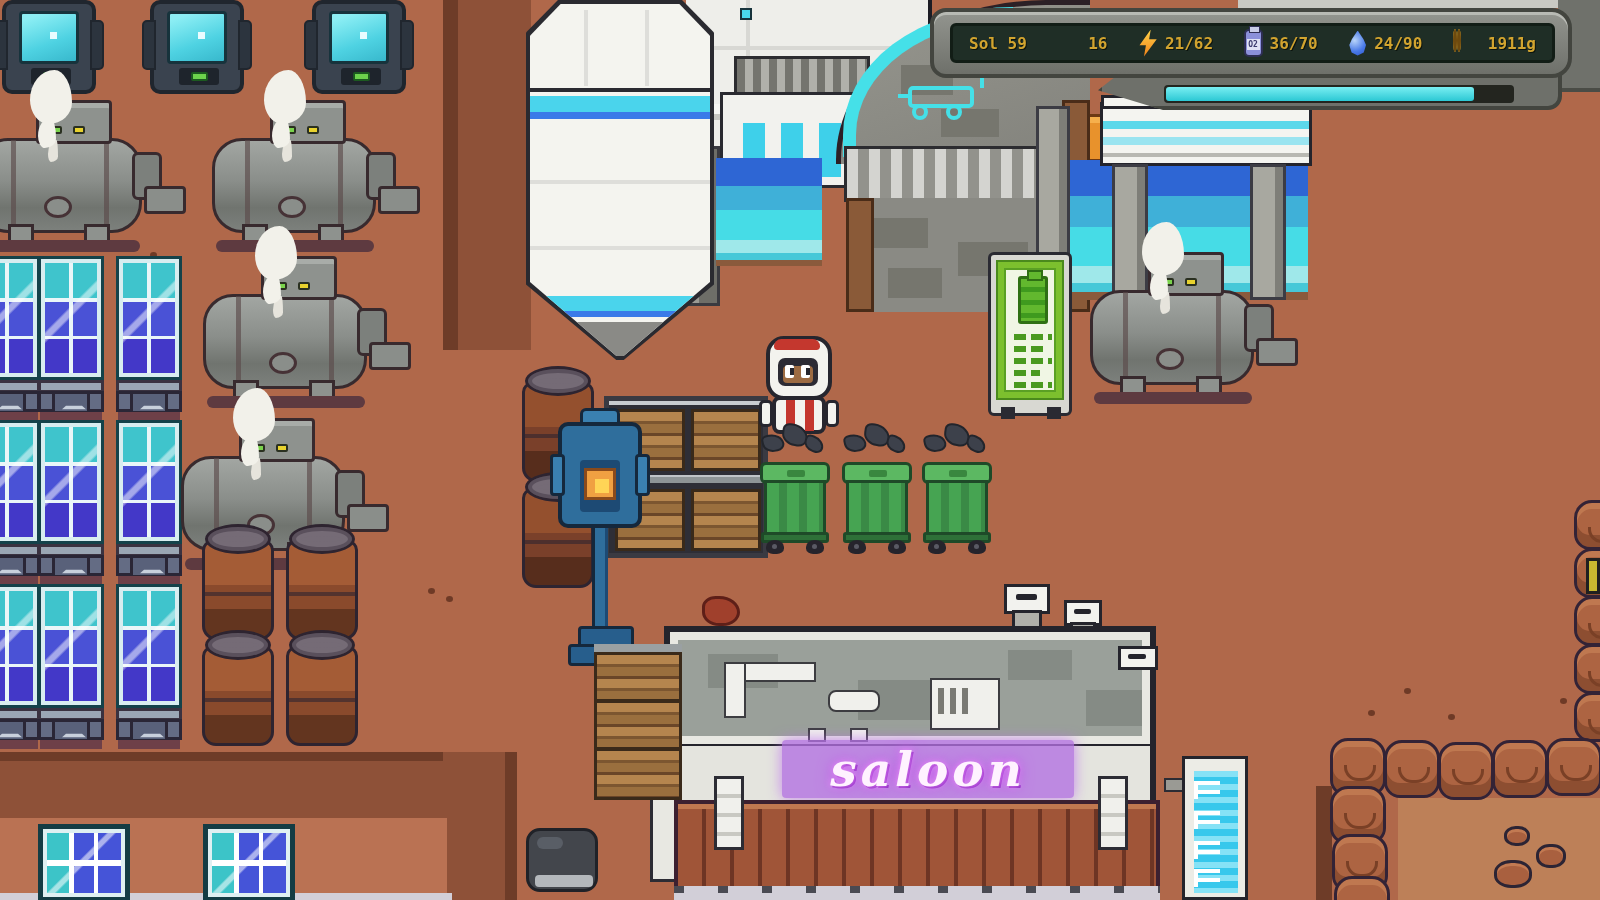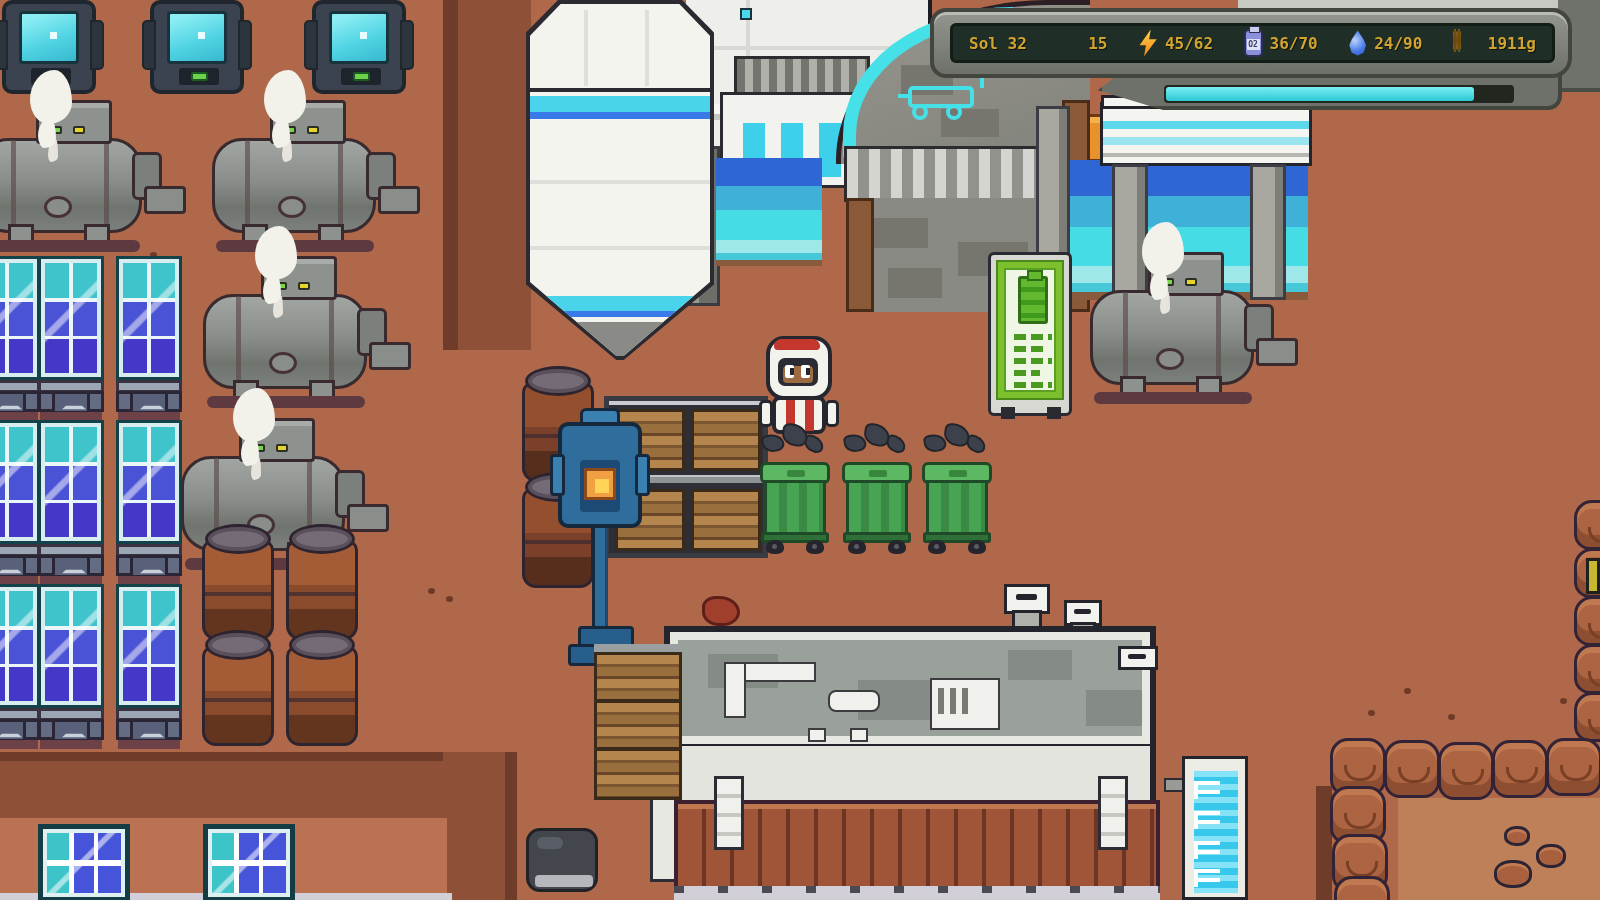--- a/index.html
+++ b/index.html
@@ -604,20 +604,23 @@
         <div class="whitebox" style="left:130px;top:88px;width:18px;height:14px;"></div>
         <div class="whitebox" style="left:172px;top:88px;width:18px;height:14px;"></div>
       </div>
       <div class="cap" style="left:448px;top:14px;width:40px;height:24px;"></div>
     </div>
     <div class="wallw" style="left:144px;top:186px;width:492px;height:62px;"></div>
     <div style="position:absolute;left:130px;top:182px;width:28px;height:140px;background:#e8e8e2;border:3px solid #2c2c34;"></div>
     <div class="crate" style="left:74px;top:92px;width:88px;height:50px;box-shadow:0 -8px 0 #9aa0a2;"></div>
     <div class="crate" style="left:74px;top:140px;width:88px;height:50px;"></div>
     <div class="crate" style="left:74px;top:188px;width:88px;height:52px;"></div>
+    <div class="neon-wrap" style="left:262px;top:180px;width:292px;height:58px;">
+      <span class="neon-text">saloon</span>
+    </div>
     <div class="porch" style="left:154px;top:240px;width:486px;height:92px;"></div>
     <div class="dashstrip" style="left:154px;top:326px;width:486px;height:14px;"></div>
     <div class="wpillar" style="left:194px;top:216px;width:30px;height:74px;"></div>
     <div class="wpillar" style="left:578px;top:216px;width:30px;height:74px;"></div>
     <div style="position:absolute;left:644px;top:218px;width:20px;height:14px;background:#9a9a94;border:2px solid #2c2c34;"></div>
     <div class="vsign" style="left:662px;top:196px;width:66px;height:144px;">
       <div class="vsign-in" style="left:9px;top:12px;width:44px;height:122px;"></div>
       <div class="glyph" style="top:22px;"></div>
       <div class="glyph" style="top:52px;"></div>
       <div class="glyph" style="top:82px;"></div>
@@ -649,28 +652,28 @@
 
   <div style="left:1238px;top:0;width:362px;height:8px;background:#c9c9c3;z-index:51;"></div>
   <div style="left:1558px;top:0;width:42px;height:92px;background:#6f716b;border-bottom:4px solid #4a4c46;z-index:51;"></div>
   <div id="hud-progress">
     <div id="hud-track">
       <div id="hud-fill" style="width: 88%;"></div>
     </div>
   </div>
   <div id="hud-panel">
     <div id="hud-screen">
-      <span class="gold">Sol 32</span>
+      <span class="gold">Sol 59</span>
       <span class="res">
         <span class="ic ic-colonist"><i class="wl"></i><i class="wr"></i><i class="hd"></i><i class="bd"></i></span>
-        <span class="gold">15</span>
+        <span class="gold">16</span>
       </span>
       <span class="res">
         <span class="ic ic-bolt"></span>
-        <span class="gold">45/62</span>
+        <span class="gold">21/62</span>
       </span>
       <span class="res">
         <span class="ic ic-o2">
             <span class="o2lbl">O2</span>
           </span>
         <span class="gold">36/70</span>
       </span>
       <span class="res">
         <span class="ic ic-drop"></span>
         <span class="gold">24/90</span>

